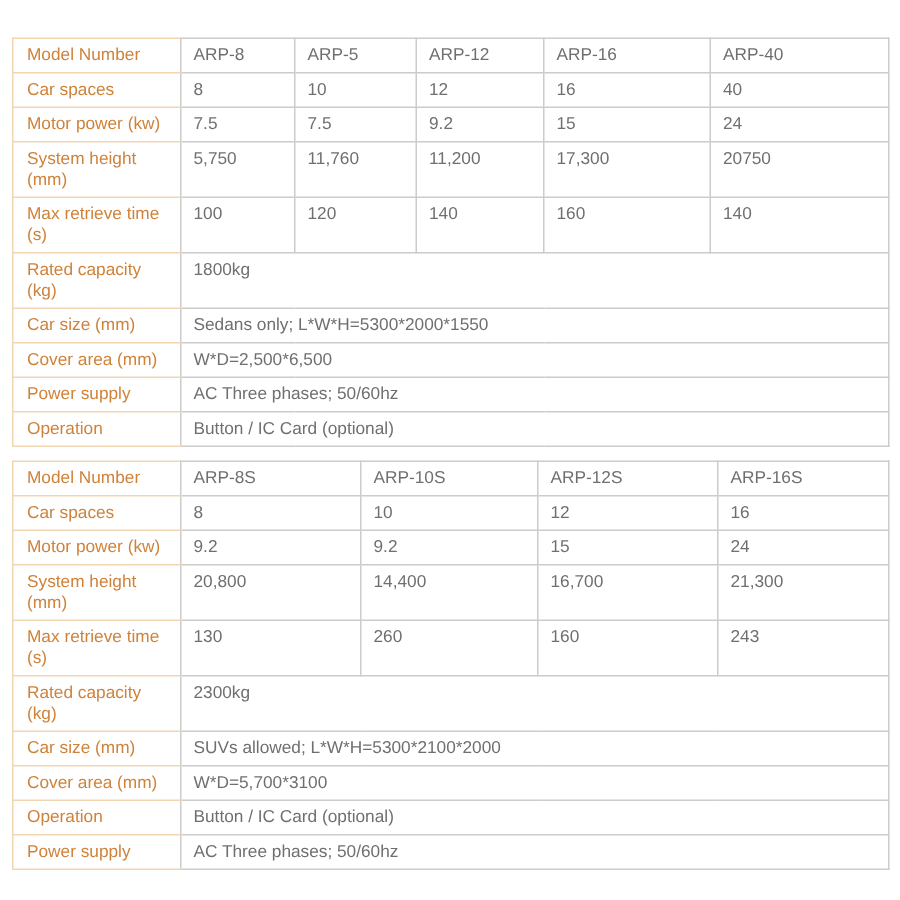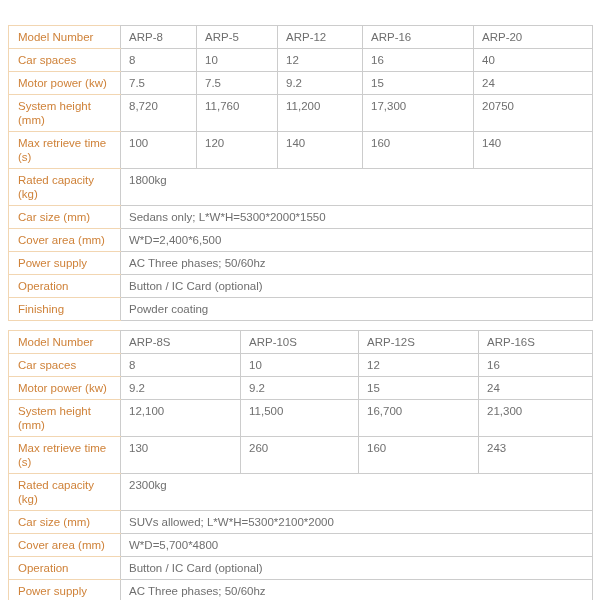--- a/index.html
+++ b/index.html
@@ -53,41 +53,41 @@
         <col style="width:111px">
         <col style="width:119px">
     </colgroup>
     <tbody>
       <tr>
         <td class="lbl">Model Number</td>
         <td class="val">ARP-8</td>
         <td class="val">ARP-5</td>
         <td class="val">ARP-12</td>
         <td class="val">ARP-16</td>
-        <td class="val">ARP-20</td>
+        <td class="val">ARP-40</td>
       </tr>
       <tr>
         <td class="lbl">Car spaces</td>
         <td class="val">8</td>
         <td class="val">10</td>
         <td class="val">12</td>
         <td class="val">16</td>
         <td class="val">40</td>
       </tr>
       <tr>
         <td class="lbl">Motor power (kw)</td>
         <td class="val">7.5</td>
         <td class="val">7.5</td>
         <td class="val">9.2</td>
         <td class="val">15</td>
         <td class="val">24</td>
       </tr>
       <tr>
         <td class="lbl">System height (mm)</td>
-        <td class="val">8,720</td>
+        <td class="val">5,750</td>
         <td class="val">11,760</td>
         <td class="val">11,200</td>
         <td class="val">17,300</td>
         <td class="val">20750</td>
       </tr>
       <tr>
         <td class="lbl">Max retrieve time (s)</td>
         <td class="val">100</td>
         <td class="val">120</td>
         <td class="val">140</td>
@@ -97,33 +97,29 @@
       <tr>
         <td class="lbl">Rated capacity (kg)</td>
         <td class="val" colspan="5">1800kg</td>
       </tr>
       <tr>
         <td class="lbl">Car size (mm)</td>
         <td class="val" colspan="5">Sedans only; L*W*H=5300*2000*1550</td>
       </tr>
       <tr>
         <td class="lbl">Cover area (mm)</td>
-        <td class="val" colspan="5">W*D=2,400*6,500</td>
+        <td class="val" colspan="5">W*D=2,500*6,500</td>
       </tr>
       <tr>
         <td class="lbl">Power supply</td>
         <td class="val" colspan="5">AC Three phases; 50/60hz</td>
       </tr>
       <tr>
         <td class="lbl">Operation</td>
         <td class="val" colspan="5">Button / IC Card (optional)</td>
-      </tr>
-      <tr>
-        <td class="lbl">Finishing</td>
-        <td class="val" colspan="5">Powder coating</td>
       </tr>
     </tbody>
   </table>
 
   <table class="spec-table t2">
     <colgroup>
       <col style="width:112px">
         <col style="width:120px">
         <col style="width:118px">
       <col style="width:120px">
@@ -146,43 +142,43 @@
       </tr>
       <tr>
         <td class="lbl">Motor power (kw)</td>
         <td class="val">9.2</td>
         <td class="val">9.2</td>
         <td class="val">15</td>
         <td class="val">24</td>
       </tr>
       <tr>
         <td class="lbl">System height (mm)</td>
-        <td class="val">12,100</td>
-        <td class="val">11,500</td>
+        <td class="val">20,800</td>
+        <td class="val">14,400</td>
         <td class="val">16,700</td>
         <td class="val">21,300</td>
       </tr>
       <tr>
         <td class="lbl">Max retrieve time (s)</td>
         <td class="val">130</td>
         <td class="val">260</td>
         <td class="val">160</td>
         <td class="val">243</td>
       </tr>
       <tr>
         <td class="lbl">Rated capacity (kg)</td>
         <td class="val" colspan="4">2300kg</td>
       </tr>
       <tr>
         <td class="lbl">Car size (mm)</td>
         <td class="val" colspan="4">SUVs allowed; L*W*H=5300*2100*2000</td>
       </tr>
       <tr>
         <td class="lbl">Cover area (mm)</td>
-        <td class="val" colspan="4">W*D=5,700*4800</td>
+        <td class="val" colspan="4">W*D=5,700*3100</td>
       </tr>
       <tr>
         <td class="lbl">Operation</td>
         <td class="val" colspan="4">Button / IC Card (optional)</td>
       </tr>
       <tr>
         <td class="lbl">Power supply</td>
         <td class="val" colspan="4">AC Three phases; 50/60hz</td>
       </tr>
 

